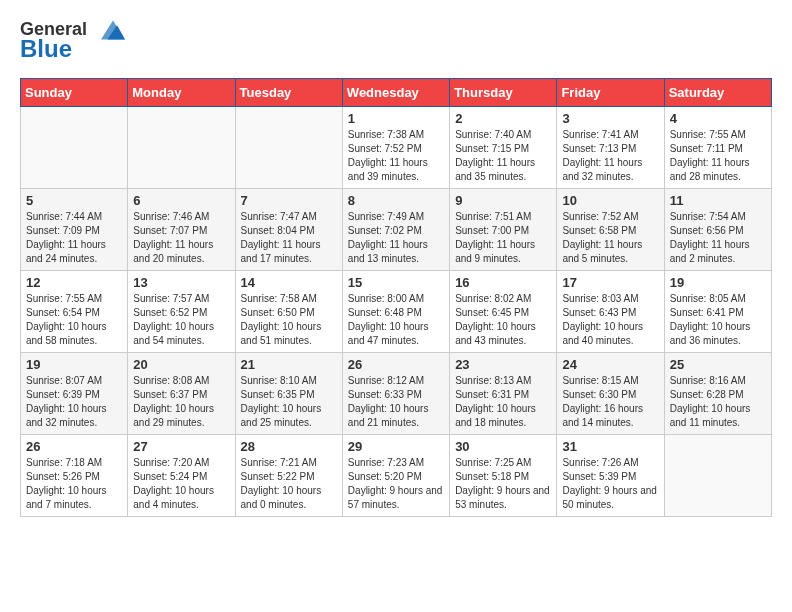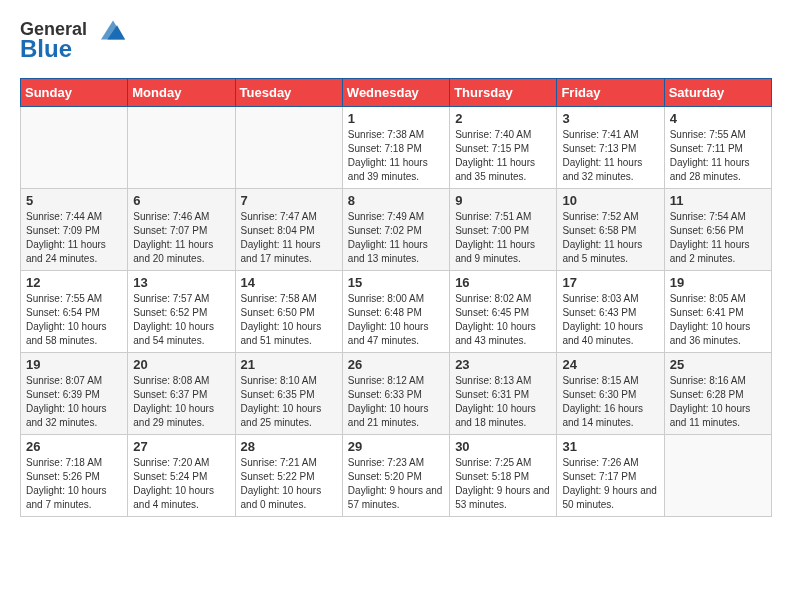--- a/index.html
+++ b/index.html
@@ -124,21 +124,21 @@
       </tr>
   </thead>
   <tbody id="calendar-body">
   <tr>
         <td class="empty-cell"></td>
         <td class="empty-cell"></td>
         <td class="empty-cell"></td>
         <td>
           <span class="day-number">1</span>
           <div class="cell-content">Sunrise: 7:38 AM</div>
-          <div class="cell-content">Sunset: 7:18 PM</div>
+          <div class="cell-content">Sunset: 7:52 PM</div>
           <div class="cell-content">Daylight: 11 hours and 39 minutes.</div>
         </td>
         <td>
           <span class="day-number">2</span>
           <div class="cell-content">Sunrise: 7:40 AM</div>
           <div class="cell-content">Sunset: 7:15 PM</div>
           <div class="cell-content">Daylight: 11 hours and 35 minutes.</div>
         </td>
         <td>
           <span class="day-number">3</span>
@@ -312,19 +312,19 @@
         </td>
         <td>
           <span class="day-number">30</span>
           <div class="cell-content">Sunrise: 7:25 AM</div>
           <div class="cell-content">Sunset: 5:18 PM</div>
           <div class="cell-content">Daylight: 9 hours and 53 minutes.</div>
         </td>
         <td>
           <span class="day-number">31</span>
           <div class="cell-content">Sunrise: 7:26 AM</div>
-          <div class="cell-content">Sunset: 7:17 PM</div>
+          <div class="cell-content">Sunset: 5:39 PM</div>
           <div class="cell-content">Daylight: 9 hours and 50 minutes.</div>
         </td>
         <td class="empty-cell"></td>
       </tr>
     </tbody>
 </table>
 
 </body></html>

